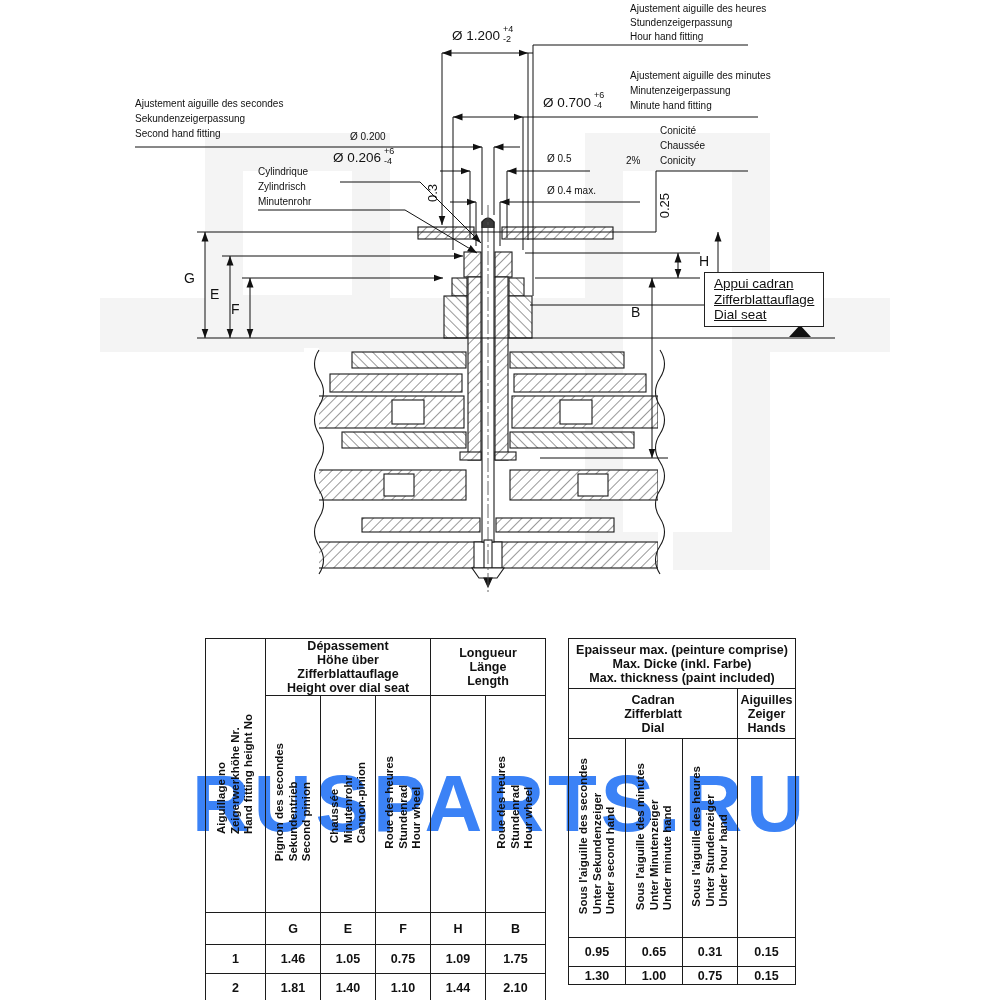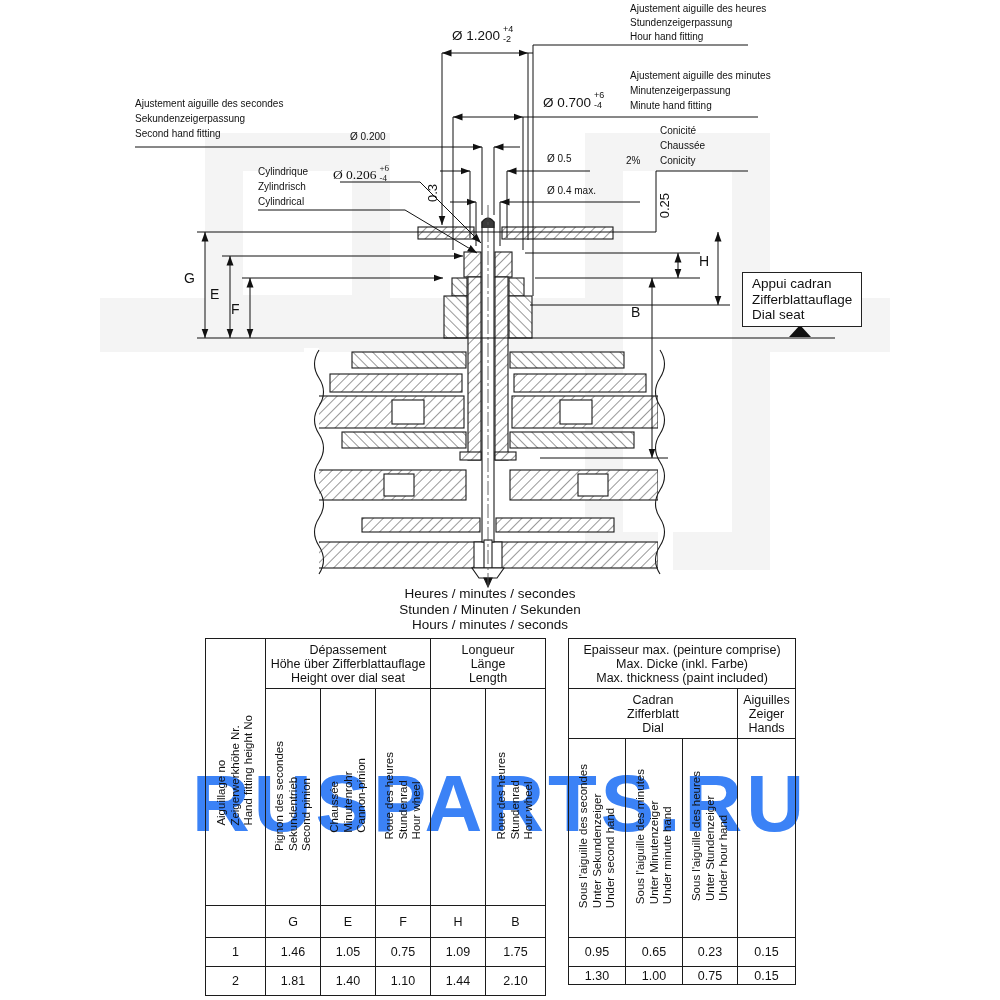--- a/index.html
+++ b/index.html
@@ -12,21 +12,21 @@
   .vtext{position:absolute;writing-mode:vertical-rl;transform:rotate(180deg);font-size:13px;z-index:3;}
   .letter{position:absolute;font-size:14px;z-index:3;}
   .box{position:absolute;border:1.5px solid #222;background:#fff;padding:3px 9px;
        font-size:13.5px;line-height:15.5px;z-index:3;white-space:nowrap;}
   .caption{position:absolute;left:330px;top:586px;width:320px;text-align:center;
            font-size:13.5px;line-height:15.5px;white-space:pre-line;z-index:3;}
   .wm{position:absolute;left:140px;top:758px;width:720px;text-align:center;font-size:80px;
       font-weight:bold;letter-spacing:4px;color:#3b82f6;z-index:0;}
   table.tbl{position:absolute;border-collapse:collapse;table-layout:fixed;z-index:2;background:transparent;}
   table.tbl td{border:1px solid #1c1c1c;padding:0;text-align:center;vertical-align:middle;
-               font-size:12.5px;line-height:14px;background:transparent;}
+               font-size:12.5px;line-height:14px;background:transparent;font-weight:bold;}
   td.hdr{white-space:pre-line;font-size:12px;line-height:14px;}
   td.rotcell{vertical-align:bottom;padding-bottom:7px;}
   .rot{display:inline-block;writing-mode:vertical-rl;transform:rotate(180deg);
        white-space:pre-line;font-size:11.5px;line-height:13.5px;text-align:left;}
   td.num{font-size:13px;}
 </style>
 </head>
 <body>
 
 <div id="stage">
@@ -190,21 +190,21 @@
     <div>Minute hand fitting</div>
   </div>
   <div class="lbl" style="left:135px;top:96px;line-height:15px;">
     <div>Ajustement aiguille des secondes</div>
     <div>Sekundenzeigerpassung</div>
     <div>Second hand fitting</div>
   </div>
   <div class="lbl" style="left:258px;top:164px;line-height:15px;">
     <div>Cylindrique</div>
     <div>Zylindrisch</div>
-    <div>Cylindrical</div>
+    <div>Minutenrohr</div>
   </div>
   <div class="lbl" style="left:660px;top:123px;line-height:15px;">
     <div>Conicité</div>
     <div>Chaussée</div>
     <div>Conicity</div>
   </div>
   <div class="lbl" style="left:626px;top:153px;">2%</div>
 
   <div class="dim" style="left:452px;top:28px;">
     <span>Ø 1.200</span>
@@ -213,48 +213,45 @@
         <span>-2</span>
       </span>
   </div>
   <div class="dim" style="left:543px;top:94px;align-items:center;">
     <span>Ø 0.700</span>
     <span class="tol">
         <span>+6</span>
         <span>-4</span>
       </span>
   </div>
-  <div class="dim" style="left:333px;top:167px;font-family:Liberation Serif, serif;">
+  <div class="dim" style="left:333px;top:150px;">
     <span>Ø 0.206</span>
     <span class="tol">
         <span>+6</span>
         <span>-4</span>
       </span>
   </div>
   <div class="lbl" style="left:350px;top:129px;">Ø 0.200</div>
   <div class="lbl" style="left:547px;top:151px;">Ø 0.5</div>
   <div class="lbl" style="left:547px;top:183px;">Ø 0.4 max.</div>
   <div class="vtext" style="left:425px;top:184px;">0.3</div>
   <div class="vtext" style="left:657px;top:193px;">0.25</div>
 
   <div class="letter" style="left:184px;top:270px;">G</div>
   <div class="letter" style="left:210px;top:286px;">E</div>
   <div class="letter" style="left:231px;top:301px;">F</div>
   <div class="letter" style="left:699px;top:253px;">H</div>
   <div class="letter" style="left:631px;top:304px;">B</div>
 
-  <div class="box" style="left:742px;top:272px;">
+  <div class="box" style="left:704px;top:272px;text-decoration:underline;">
     <div>Appui cadran</div>
     <div>Zifferblattauflage</div>
     <div>Dial seat</div>
   </div>
 
-  <div class="caption">Heures / minutes / secondes
-Stunden / Minuten / Sekunden
-Hours / minutes / seconds</div>
 
   <table class="tbl" style="left:205px;top:638px;width:340px;">
     <colgroup>
         <col style="width:60px">
         <col style="width:55px">
         <col style="width:55px">
         <col style="width:55px">
         <col style="width:55px">
         <col style="width:60px">
       </colgroup>
@@ -343,21 +340,21 @@
 Unter Minutenzeiger
 Under minute hand</div></td>
       <td class="rotcell"><div class="rot">Sous l'aiguille des heures
 Unter Stundenzeiger
 Under hour hand</div></td>
       <td class="rotcell"><div class="rot"></div></td>
     </tr>
     <tr style="height:29px;">
       <td class="num">0.95</td>
       <td class="num">0.65</td>
-      <td class="num">0.23</td>
+      <td class="num">0.31</td>
       <td class="num">0.15</td>
     </tr>
     <tr style="height:18px;">
       <td class="num">1.30</td>
       <td class="num">1.00</td>
       <td class="num">0.75</td>
       <td class="num">0.15</td>
     </tr>
   </tbody>
     </table>

